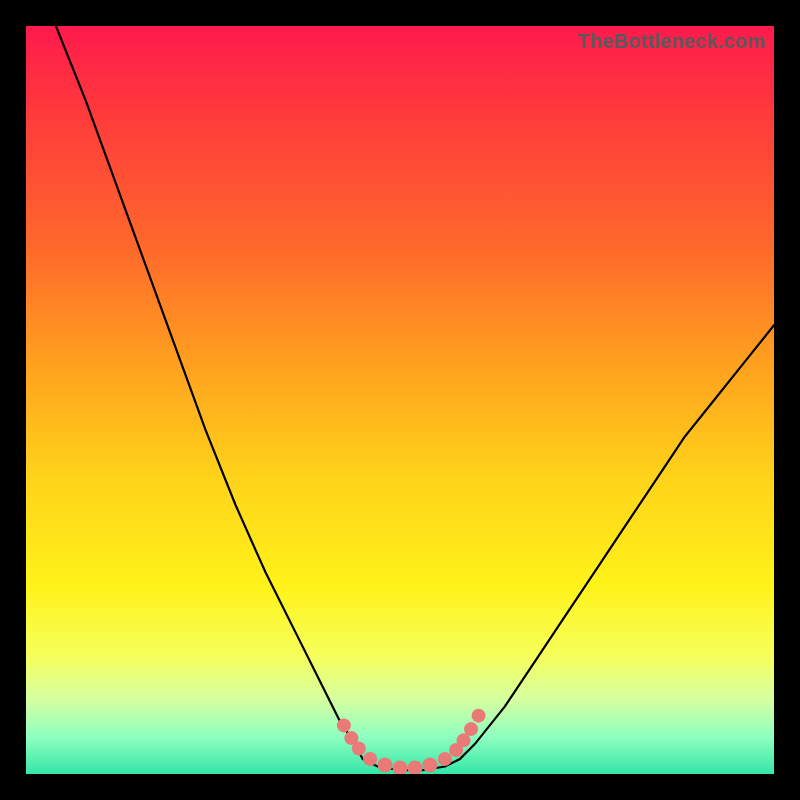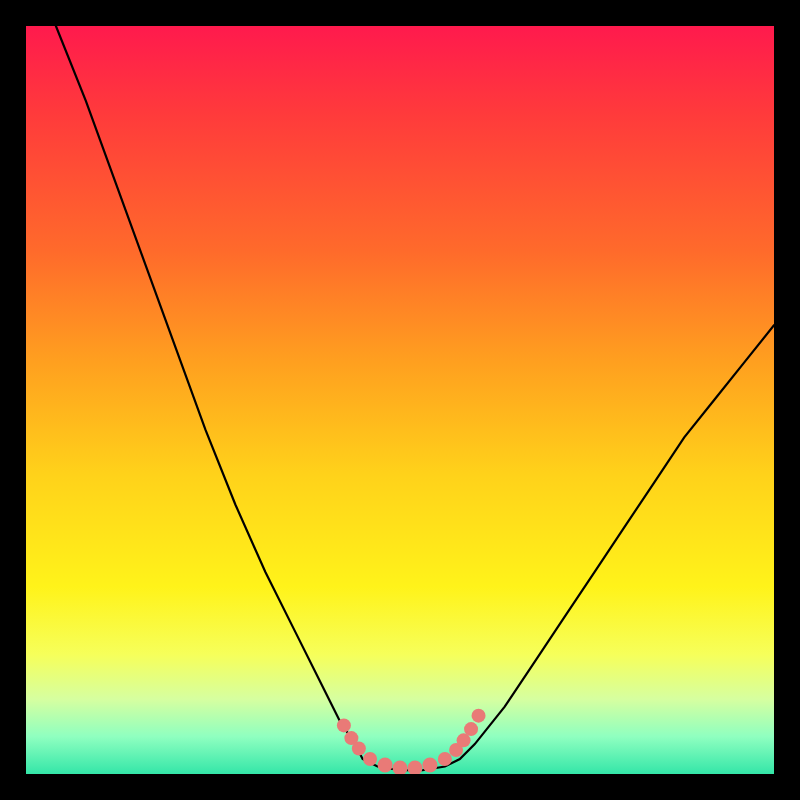--- a/index.html
+++ b/index.html
@@ -55,20 +55,21 @@
   .marker {
     fill: #e97a77;
     stroke: none;
   }
 </style>
 </head>
 <body>
 
 <div class="frame">
   <div class="plot-area">
+    <div class="watermark">TheBottleneck.com</div>
     <svg class="curves" viewBox="0 0 748 748" preserveAspectRatio="none">
       <g id="path-group">
           <path d="M29.92 0.00 L59.84 74.80 L89.76 157.08 L119.68 239.36 L149.60 321.64 L179.52 403.92 L209.44 478.72 L239.36 546.04 L269.28 605.88 L299.20 665.72 L314.16 695.64 L329.12 718.08 L336.60 733.04 L336.60 733.04 L351.56 740.52 L374.00 744.26 L396.44 744.26 L418.88 740.52 L433.84 733.04 L433.84 733.04 L448.80 718.08 L478.72 680.68 L508.64 635.80 L538.56 590.92 L568.48 546.04 L598.40 501.16 L628.32 456.28 L658.24 411.40 L688.16 374.00 L718.08 336.60 L748.00 299.20 " class="curve"></path>
         </g>
       <g id="marker-group">
           <circle cx="317.90" cy="699.38" r="7" class="marker"></circle>
           <circle cx="325.38" cy="712.10" r="7" class="marker"></circle>
           <circle cx="332.86" cy="722.57" r="7" class="marker"></circle>
           <circle cx="344.08" cy="733.04" r="7" class="marker"></circle>
           <circle cx="359.04" cy="739.02" r="7.5" class="marker"></circle>

